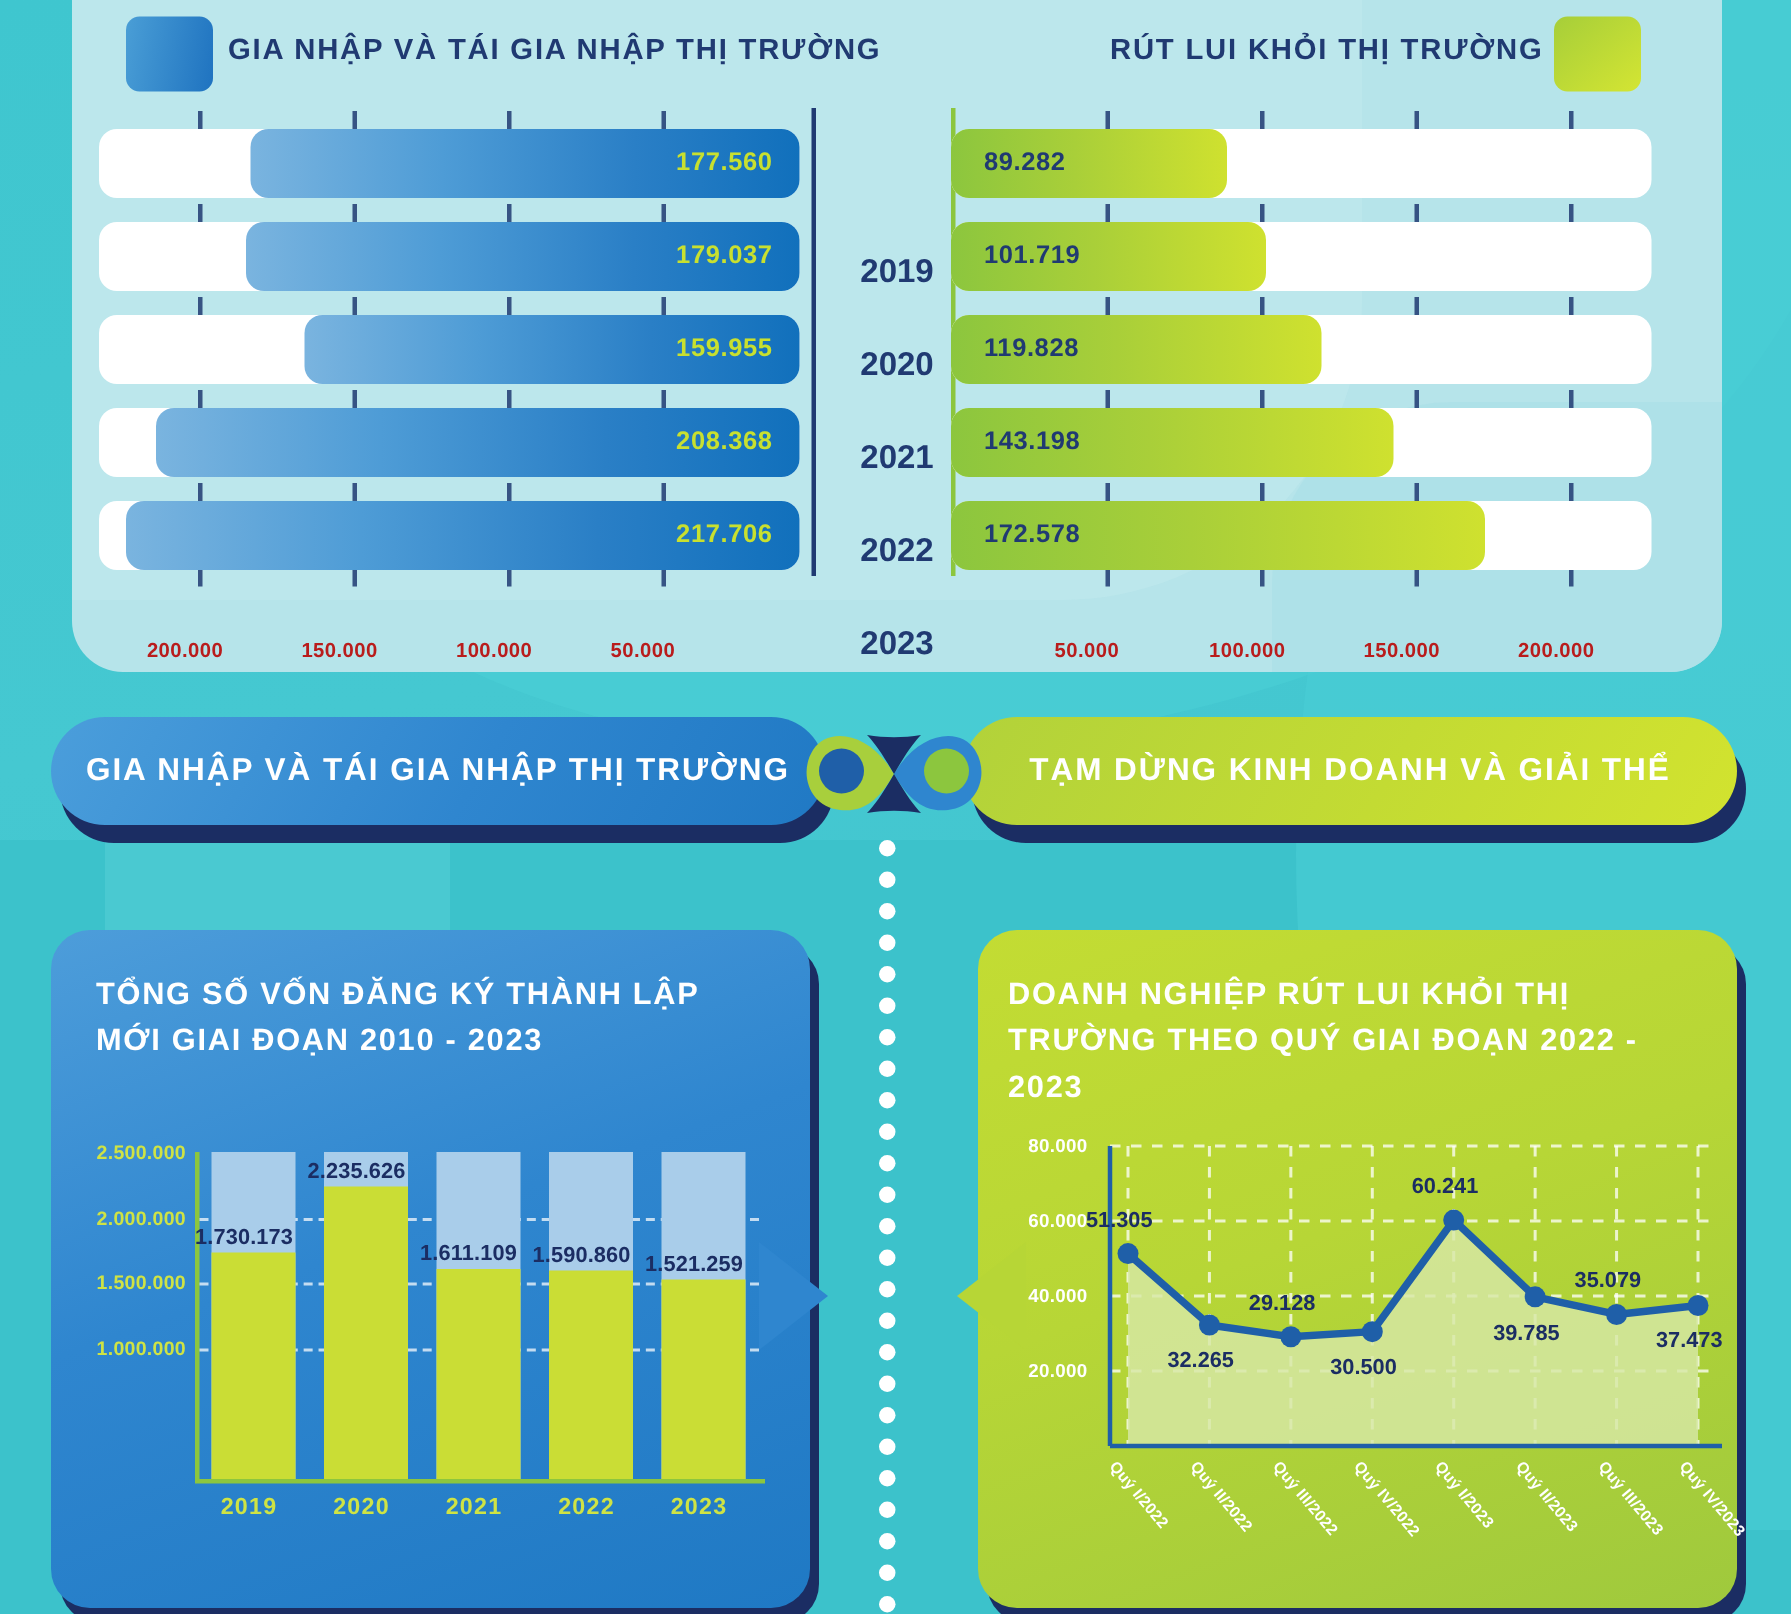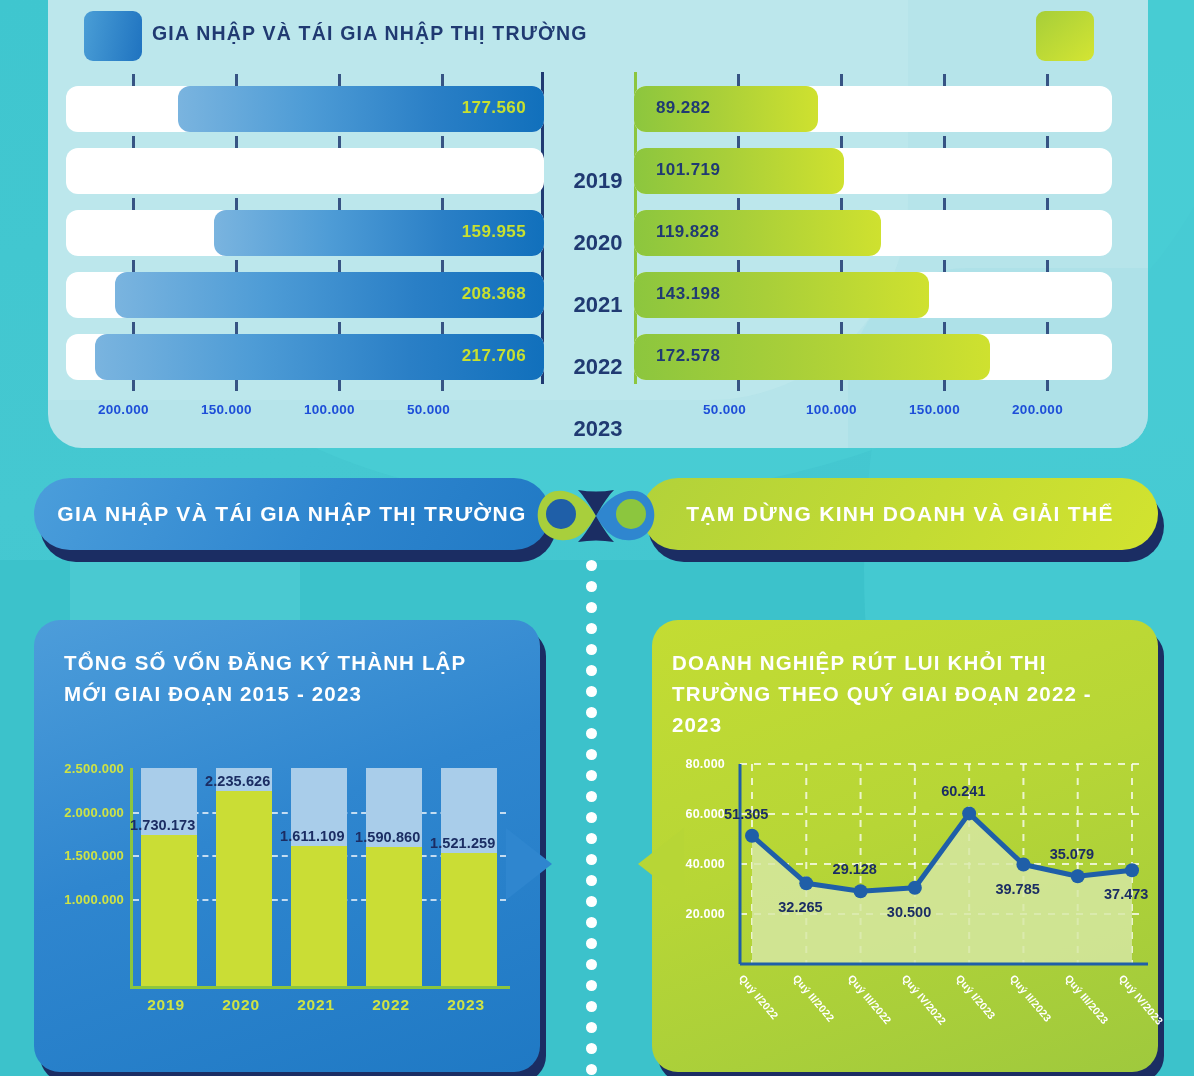--- a/index.html
+++ b/index.html
@@ -88,21 +88,21 @@
   .bf-right .bf-axisline { left: 0; }
   .bf-axisline.greenline { background: #8cc63e; }
 
   .bf-ticks { position: absolute; top: 0; left: 0; right: 0; height: 312px; }
   .bf-tick {
     position: absolute; width: 3px; height: 13px; background: #203a72;
     opacity: .85;
   }
 
   .bf-row {
-    position: absolute; height: 40px; left: 0; right: 0; text-decoration: underline;
+    position: absolute; height: 40px; left: 0; right: 11px; text-decoration: underline;
   }
   .bf-track {
     position: absolute; top: 0; left: 0; right: 0; height: 46px;
     background: #ffffff; border-radius: 12px;
   }
   .bf-fill {
     position: absolute; top: 0; height: 46px; border-radius: 12px;
   }
   .bf-left .bf-fill {
     right: 0;
@@ -123,22 +123,23 @@
     position: absolute; top: 0; width: 90px; height: 46px;
     line-height: 46px; text-align: center;
     font-size: 22px; font-weight: bold; color: #203a72;
     left: 505px;
   }
 
   .bf-scale {
     position: absolute; top: 330px; left: 0; width: 1100px; height: 24px;
   }
   .bf-scale span {
-    position: absolute; font-size: 13.5px; font-weight: bold; color: #1d4ed8;
+    position: absolute; font-size: 13.5px; font-weight: bold; color: #b91c1c;
     letter-spacing: .3px;
+    margin-top: 24px;
   }
 
   
   .pill {
     position: absolute; top: 478px; height: 72px;
     border-radius: 36px;
     display: flex; align-items: center; justify-content: center;
     text-align: center;
     font-size: 21px; font-weight: bold; color: #ffffff;
     letter-spacing: 1.3px; line-height: 1.32;
@@ -266,20 +267,21 @@
 <div class="bg-blob-c"></div>
 <div class="bg-blob-d"></div>
 
 <div class="top-card">
   <div class="top-card-inner-blob"></div>
   <div class="top-card-blob2"></div>
 
   <div class="legend-row">
     <div class="legend-swatch blue"></div>
     <div class="legend-label l">GIA NHẬP VÀ TÁI GIA NHẬP THỊ TRƯỜNG</div>
+    <div class="legend-label r">RÚT LUI KHỎI THỊ TRƯỜNG</div>
     <div class="legend-swatch green"></div>
   </div>
 
   <div class="butterfly">
 
     <div class="bf-side bf-left">
       <div class="bf-axisline"></div>
       <div class="bf-ticks" id="left-ticks">
           <div class="bf-tick" style="left: 374.983px; top: 2px;"></div>
           <div class="bf-tick" style="left: 374.983px; top: 30px;"></div>
@@ -328,20 +330,23 @@
         </div>
       <div id="left-rows">
           <div class="bf-row" style="top: 14px;">
             <div class="bf-track"></div>
             <div class="bf-fill" style="width: 365.835px;">
               <div class="bf-val">177.560</div>
             </div>
           </div>
           <div class="bf-row" style="top: 76px;">
             <div class="bf-track"></div>
+            <div class="bf-fill" style="width: 368.878px;">
+              <div class="bf-val">179.037</div>
+            </div>
           </div>
           <div class="bf-row" style="top: 138px;">
             <div class="bf-track"></div>
             <div class="bf-fill" style="width: 329.562px;">
               <div class="bf-val">159.955</div>
             </div>
           </div>
           <div class="bf-row" style="top: 200px;">
             <div class="bf-track"></div>
             <div class="bf-fill" style="width: 429.31px;">
@@ -511,21 +516,21 @@
 
 <svg class="arrow-blue" viewBox="0 0 46 72">
   <path d="M0 0 L46 36 L0 72 Z" fill="#2f86cf"></path>
   <path d="M2 26 L40 46 L30 56 L0 40 Z" fill="#1b2d63" opacity="0"></path>
 </svg>
 <svg class="arrow-green" viewBox="0 0 46 72">
   <path d="M46 0 L0 36 L46 72 Z" fill="#b7d636"></path>
 </svg>
 
 <div class="panel panel-blue">
-  <div class="panel-title">TỔNG SỐ VỐN ĐĂNG KÝ THÀNH LẬP MỚI GIAI ĐOẠN 2015 - 2023</div>
+  <div class="panel-title">TỔNG SỐ VỐN ĐĂNG KÝ THÀNH LẬP MỚI GIAI ĐOẠN 2010 - 2023</div>
 
   <div class="barchart">
     <div class="bc-ylabels" id="bc-ylabels">
         <span style="top: 8px;">2.500.000</span>
         <span style="top: 51.6px;">2.000.000</span>
         <span style="top: 95.2px;">1.500.000</span>
         <span style="top: 138.8px;">1.000.000</span>
       </div>
     <div class="bc-plot" id="bc-plot">
         <div class="bc-grid" style="top: 43.6px;"></div>

